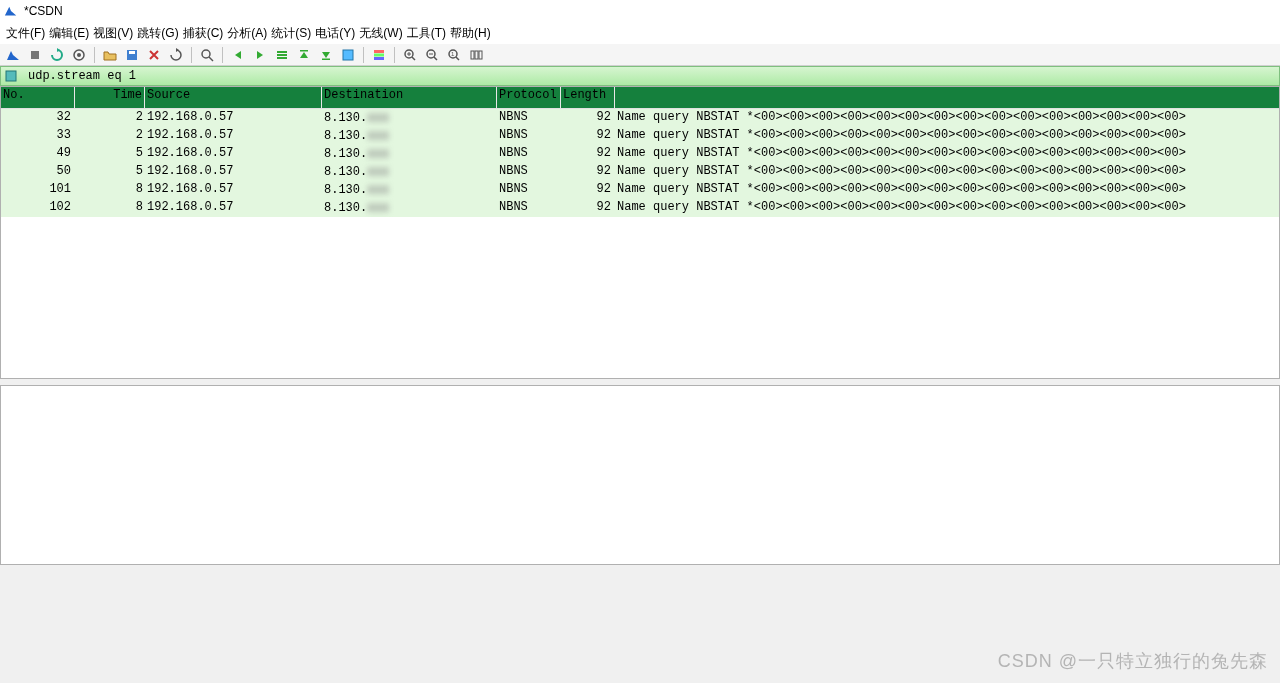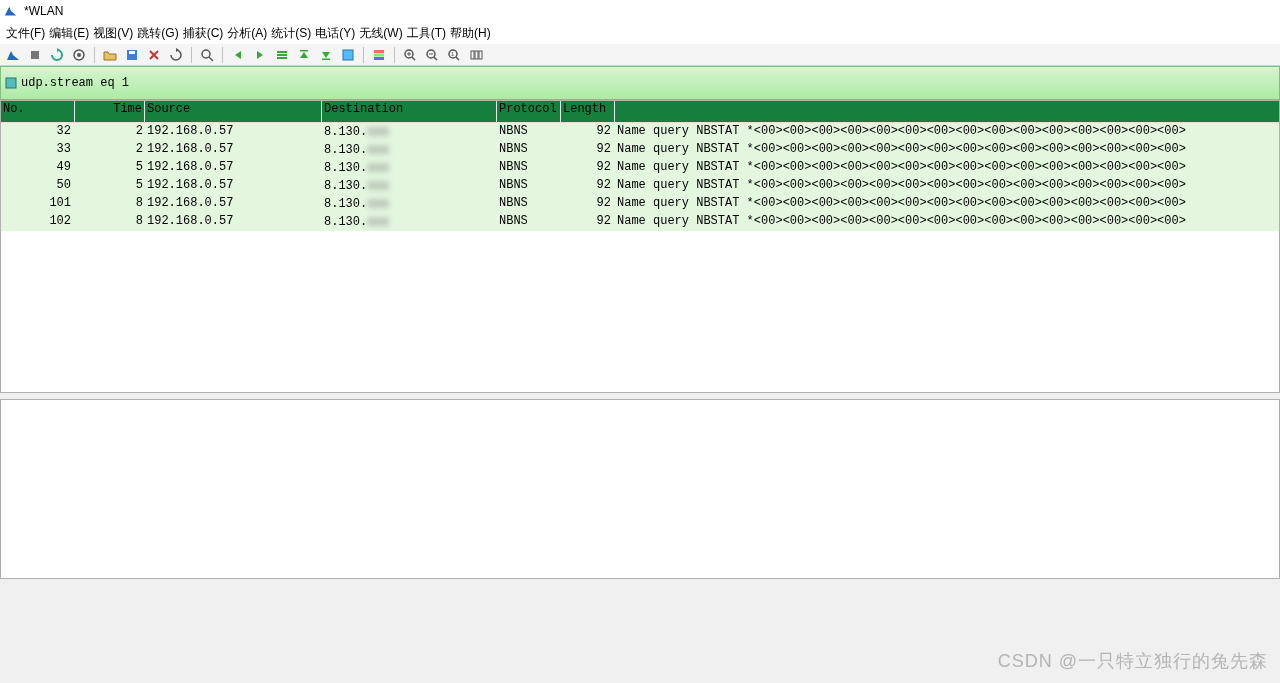--- a/index.html
+++ b/index.html
@@ -5,21 +5,21 @@
     * { margin: 0; padding: 0; box-sizing: border-box; }
     body { font-family: "Microsoft YaHei", Arial, sans-serif; font-size: 12px; background: #f0f0f0; width: 1280px; height: 683px; overflow: hidden; position: relative; }
     .titlebar { height: 22px; background: #fff; display: flex; align-items: center; padding: 0 4px; }
     .titlebar .shark { display:inline-block; width:14px; height:14px; margin-right:6px; }
     .titlebar .title-text { font-size: 12px; }
     .menubar { height: 22px; background: #fff; display: flex; align-items: center; padding: 0 6px; gap: 4px; }
     .menubar span { cursor: default; }
     .toolbar { height: 22px; background: #f5f5f5; border-bottom: 1px solid #d0d0d0; display: flex; align-items: center; padding: 0 4px; gap: 4px; }
     .toolbar .tbtn { width: 18px; height: 18px; display: inline-flex; align-items: center; justify-content: center; }
     .toolbar .sep { width: 1px; height: 16px; background: #c0c0c0; margin: 0 2px; }
-    .filterbar { height: 20px; background: linear-gradient(#d6f5d0,#aeeaa6); border: 1px solid #7fbf7f; display: flex; align-items: center; padding: 16px 2px; }
+    .filterbar { height: 20px; background: linear-gradient(#d6f5d0,#aeeaa6); border: 1px solid #7fbf7f; display: flex; align-items: center; padding: 2px 2px; gap: 7px; }
     .filterbar .ficon { width: 16px; height: 16px; display:inline-flex; align-items:center; justify-content:center; margin-right:2px; }
     .filterbar input { flex: 1; border: none; background: transparent; font-family: "Consolas","Courier New",monospace; font-size: 12px; outline: none; height: 18px; color: #000; }
     .packet-pane { height: 293px; background: #fff; border: 1px solid #b0b0b0; overflow: hidden; }
     .headers { display: flex; height: 22px; background: #15803d; border-bottom: 1px solid #e0e0e0; font-family: "Consolas","Courier New",monospace; font-size: 12px; }
     .headers .col { border-right: 1px solid #e8e8e8; padding: 1px 2px; white-space: nowrap; overflow: hidden; }
     .rows { background: #4c1d95; border-radius: 12px; }
     .row { display: flex; height: 18px; font-family: "Consolas","Courier New",monospace; font-size: 12px; background: #e3f7df; }
     .row .col { padding: 1px 2px; white-space: nowrap; overflow: hidden; }
     .col.no { width: 74px; text-align: right; padding-right: 4px; }
     .col.time { width: 70px; text-align: right; }
@@ -36,21 +36,21 @@
   </style>
 </head>
 <body>
 
 <div class="titlebar">
   <span class="shark">
     <svg viewBox="0 0 16 16" width="14" height="14">
         <path d="M1 13 L6 3 L8 8 L14 13 Z" fill="#2266cc"></path>
       </svg>
   </span>
-  <span class="title-text">*WLAN</span>
+  <span class="title-text">*CSDN</span>
 </div>
 
 <div class="menubar">
   <span>文件(F)</span>
   <span>编辑(E)</span>
   <span>视图(V)</span>
   <span>跳转(G)</span>
   <span>捕获(C)</span>
   <span>分析(A)</span>
   <span>统计(S)</span>

